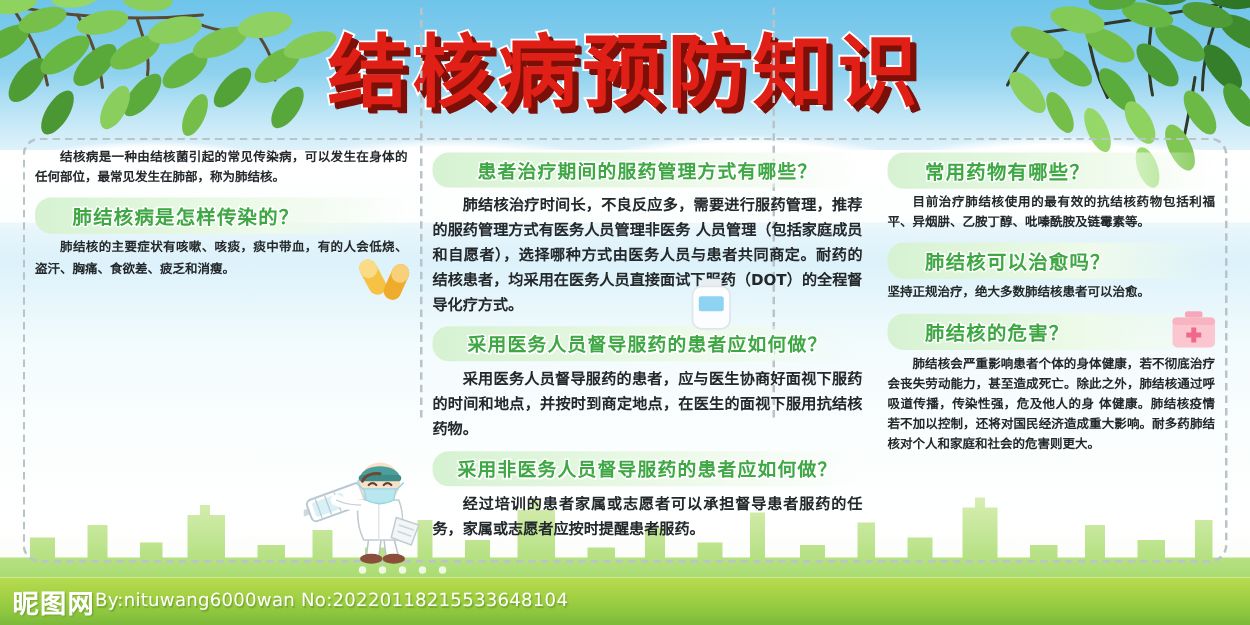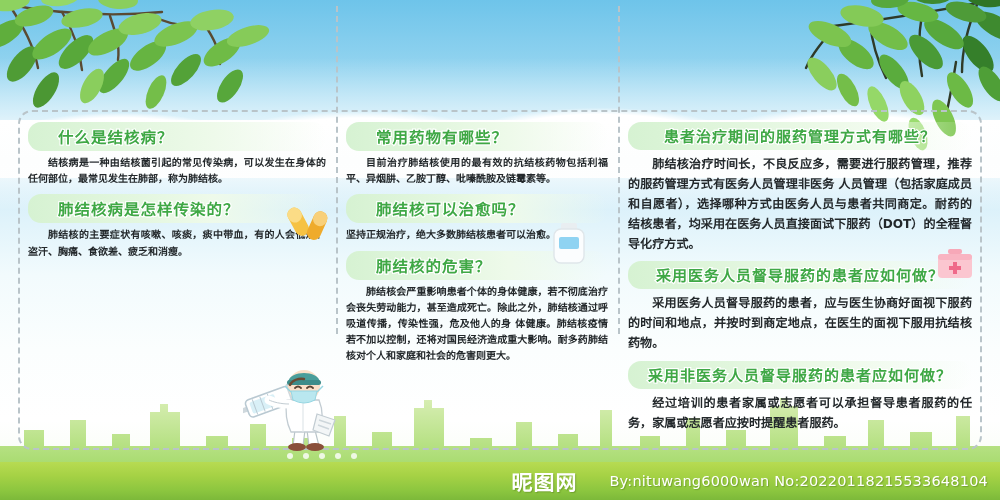--- a/index.html
+++ b/index.html
@@ -83,21 +83,21 @@
   .bd.noind{text-indent:0;}
   .c3 .bd{font-size:12.1px;line-height:1.66;}
   
   .art{position:absolute;z-index:7;pointer-events:none;}
   
   #skyline{position:absolute;left:0;bottom:38px;width:1000px;height:72px;z-index:2;}
   
   #footer{
     position:absolute;left:0;bottom:0;width:1000px;height:38px;z-index:9;
     background:linear-gradient(180deg,#b7db52 0%,#a6d245 35%,#8cc63f 75%,#7cb93a 100%);
-    display:flex;align-items:center;justify-content:flex-end;gap:32px;
+    display:flex;align-items:center;justify-content:flex-start;
   }
   #fl{display:flex;align-items:baseline;gap:8px;padding-left:10px;}
   #fl .logo{
     font-family:"DejaVu Sans","Liberation Sans",sans-serif;
     font-size:21px;font-weight:bold;color:#ffffff;letter-spacing:1px;
     text-shadow:1px 1px 1px rgba(90,130,30,.5);
   }
   #fl .url{
     font-family:"DejaVu Sans Mono","Liberation Mono",monospace;
     font-size:19px;font-weight:bold;color:#ffffff;letter-spacing:0px;
@@ -181,20 +181,23 @@
       <ellipse cx="252" cy="112" rx="19" ry="8" fill="#95d868" transform="rotate(66 252 112)"></ellipse>
       <ellipse cx="366" cy="92" rx="20" ry="9" fill="#4f9f37" transform="rotate(56 366 92)"></ellipse>
       <ellipse cx="222" cy="98" rx="18" ry="8" fill="#74be49" transform="rotate(62 222 98)"></ellipse>
       <ellipse cx="360" cy="6" rx="20" ry="9" fill="#2f7526" transform="rotate(8 360 6)"></ellipse>
       <ellipse cx="306" cy="4" rx="19" ry="8" fill="#3e8a2f" transform="rotate(2 306 4)"></ellipse>
       <ellipse cx="264" cy="8" rx="19" ry="8" fill="#57a83c" transform="rotate(-4 264 8)"></ellipse>
       <ellipse cx="292" cy="142" rx="17" ry="8" fill="#9bdc6f" transform="rotate(70 292 142)"></ellipse>
     </g>
   </svg>
 
+  <div id="title-wrap">
+    <span id="title">结核病预防知识</span>
+  </div>
 
   <svg id="skyline" viewBox="0 0 1000 72" preserveAspectRatio="none">
     <defs>
       <linearGradient id="skg" x1="0" y1="0" x2="0" y2="1">
         <stop offset="0%" stop-color="#d8eeb4"></stop>
         <stop offset="100%" stop-color="#aadc72"></stop>
       </linearGradient>
     </defs>
     <path fill="url(#skg)" d="M0 72 L0 56 L24 56 L24 40 L44 40 L44 56 L70 56 L70 30 L86 30 L86 56 L112 56
       L112 44 L130 44 L130 56 L150 56 L150 22 L160 22 L160 14 L168 14 L168 22 L180 22 L180 56
@@ -215,48 +218,47 @@
     </g>
   </svg>
 
   <div id="frame"></div>
   <div class="vdiv" style="left:336px;"></div>
   <div class="vdiv" style="left:618px;"></div>
 
   <div id="cols">
 
     <div class="col c1">
-      <div class="hd">什么是结核病？</div>
       <div class="bd">结核病是一种由结核菌引起的常见传染病，可以发生在身体的任何部位，最常见发生在肺部，称为肺结核。</div>
 
       <div class="hd">肺结核病是怎样传染的？</div>
 
       <div class="bd">肺结核的主要症状有咳嗽、咳痰，痰中带血，有的人会低烧、盗汗、胸痛、食欲差、疲乏和消瘦。</div>
+    </div>
+
+    <div class="col c3">
+      <div class="hd center">患者治疗期间的服药管理方式有哪些？</div>
+      <div class="bd">肺结核治疗时间长，不良反应多，需要进行服药管理，推荐的服药管理方式有医务人员管理非医务 人员管理（包括家庭成员和自愿者），选择哪种方式由医务人员与患者共同商定。耐药的结核患者，均采用在医务人员直接面试下服药（DOT）的全程督导化疗方式。</div>
+
+      <div class="hd center">采用医务人员督导服药的患者应如何做？</div>
+      <div class="bd">采用医务人员督导服药的患者，应与医生协商好面视下服药的时间和地点，并按时到商定地点，在医生的面视下服用抗结核药物。</div>
+
+      <div class="hd center">采用非医务人员督导服药的患者应如何做？</div>
+      <div class="bd">经过培训的患者家属或志愿者可以承担督导患者服药的任务，家属或志愿者应按时提醒患者服药。</div>
     </div>
 
     <div class="col c2">
       <div class="hd">常用药物有哪些？</div>
       <div class="bd">目前治疗肺结核使用的最有效的抗结核药物包括利福平、异烟肼、乙胺丁醇、吡嗪酰胺及链霉素等。</div>
 
       <div class="hd">肺结核可以治愈吗？</div>
       <div class="bd noind">坚持正规治疗，绝大多数肺结核患者可以治愈。</div>
 
       <div class="hd">肺结核的危害？</div>
       <div class="bd">肺结核会严重影响患者个体的身体健康，若不彻底治疗会丧失劳动能力，甚至造成死亡。除此之外，肺结核通过呼吸道传播，传染性强，危及他人的身 体健康。肺结核疫情若不加以控制，还将对国民经济造成重大影响。耐多药肺结核对个人和家庭和社会的危害则更大。</div>
-    </div>
-
-    <div class="col c3">
-      <div class="hd center">患者治疗期间的服药管理方式有哪些？</div>
-      <div class="bd">肺结核治疗时间长，不良反应多，需要进行服药管理，推荐的服药管理方式有医务人员管理非医务 人员管理（包括家庭成员和自愿者），选择哪种方式由医务人员与患者共同商定。耐药的结核患者，均采用在医务人员直接面试下服药（DOT）的全程督导化疗方式。</div>
-
-      <div class="hd center">采用医务人员督导服药的患者应如何做？</div>
-      <div class="bd">采用医务人员督导服药的患者，应与医生协商好面视下服药的时间和地点，并按时到商定地点，在医生的面视下服用抗结核药物。</div>
-
-      <div class="hd center">采用非医务人员督导服药的患者应如何做？</div>
-      <div class="bd">经过培训的患者家属或志愿者可以承担督导患者服药的任务，家属或志愿者应按时提醒患者服药。</div>
     </div>
   </div>
 
   <svg class="art" style="left:286px;top:196px;" width="52" height="48" viewBox="0 0 52 48">
     <g transform="rotate(-28 26 24)">
       <rect x="6" y="4" width="14" height="30" rx="7" fill="#f6c243"></rect>
       <rect x="6" y="4" width="14" height="15" rx="7" fill="#fbdc86"></rect>
     </g>
     <g transform="rotate(24 26 24)">
       <rect x="26" y="12" width="14" height="30" rx="7" fill="#efab2c"></rect>

